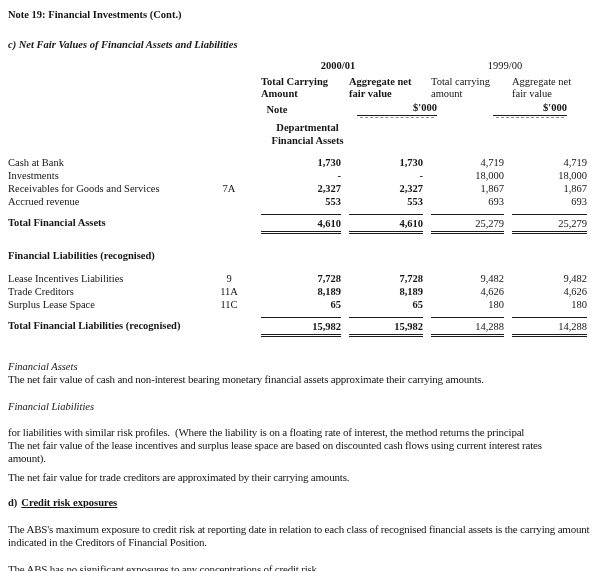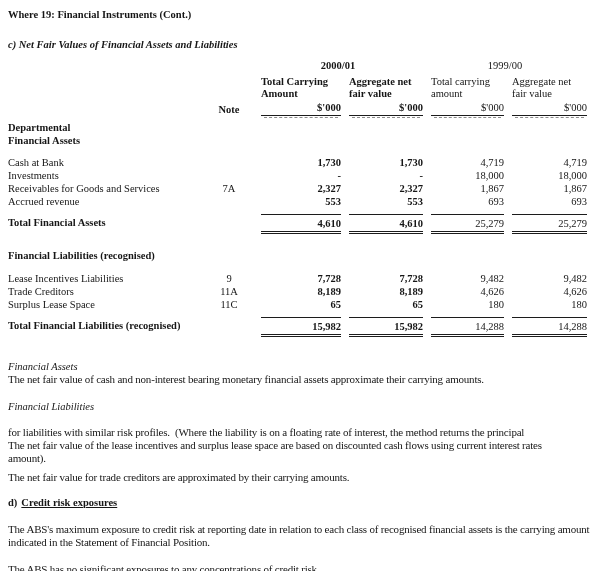--- a/index.html
+++ b/index.html
@@ -14,39 +14,39 @@
   .i{font-style:italic;}
   .u{text-decoration:underline;}
   .trow{display:grid;grid-template-columns:197px 48px 88px 82px 81px 83px;}
   .c-note{text-align:center;}
   .c-num{text-align:right;}
   .ml{margin-left:8px;}
   .year-row{margin-top:9px;line-height:12px;font-family:Liberation Serif, serif;}
   .year{text-align:center;}
   .titles-row{margin-top:4px;line-height:12px;}
   .ct{padding-bottom:1px;}
-  .unit-row{align-items:end;line-height:13px;}
+  .unit-row{align-items:end;line-height:13px;gap:48px;}
   .unit-cell{border-bottom:1px solid #1c1c1c;position:relative;padding-bottom:1px;}
   .unit-cell::after{content:"";position:absolute;left:3px;right:3px;bottom:-3px;border-bottom:1px dashed #8d8d8d;}
-  .group{margin-top:5px;}
+  .group{margin-top:5px;text-align:center;}
   .rowgroup{margin-top:9px;}
   .rows{line-height:13px;}
   .total-row{margin-top:6px;}
   .tpad{padding-top:2px;}
   .tl{border-top:1.5px solid #1c1c1c;border-bottom:3.5px double #1c1c1c;padding:2px 0 1px 0;}
   .sec-head{margin-top:15px;}
   .para{font-size:11px;letter-spacing:-0.2px;white-space:pre;line-height:13px;}
   .prefix{margin-right:4px;}
 </style>
 </head>
 <body>
 
 <div>
 
-  <div class="b">Where 19: Financial Instruments (Cont.)</div>
+  <div class="b">Note 19: Financial Investments (Cont.)</div>
   <div class="b" style="margin-top:17px;font-style:italic;">c) Net Fair Values of Financial Assets and Liabilities</div>
 
   <div class="trow year-row">
     <div style="grid-column:1/3;"></div>
     <div class="year b" style="grid-column:3/5;">2000/01</div>
     <div class="year" style="grid-column:5/7;">1999/00</div>
   </div>
 
   <div class="trow titles-row">
     <div style="grid-column:1/3;"></div>
@@ -161,17 +161,17 @@
     <div class="para">The net fair value of the lease incentives and surplus lease space are based on discounted cash flows using current interest rates</div>
     <div class="para">amount).</div>
   </div>
   <div class="para" style="margin-top:6px;">The net fair value for trade creditors are approximated by their carrying amounts.</div>
 
   <div class="b" style="margin-top:12px;">
     <span class="prefix">d)</span><span class="u">Credit risk exposures</span>
   </div>
   <div style="margin-top:14px;">
     <div class="para">The ABS's maximum exposure to credit risk at reporting date in relation to each class of recognised financial assets is the carrying amount</div>
-    <div class="para">indicated in the Statement of Financial Position.</div>
+    <div class="para">indicated in the Creditors of Financial Position.</div>
   </div>
   <div class="para" style="margin-top:14px;">The ABS has no significant exposures to any concentrations of credit risk.</div>
 
 </div>
 
 </body></html>

